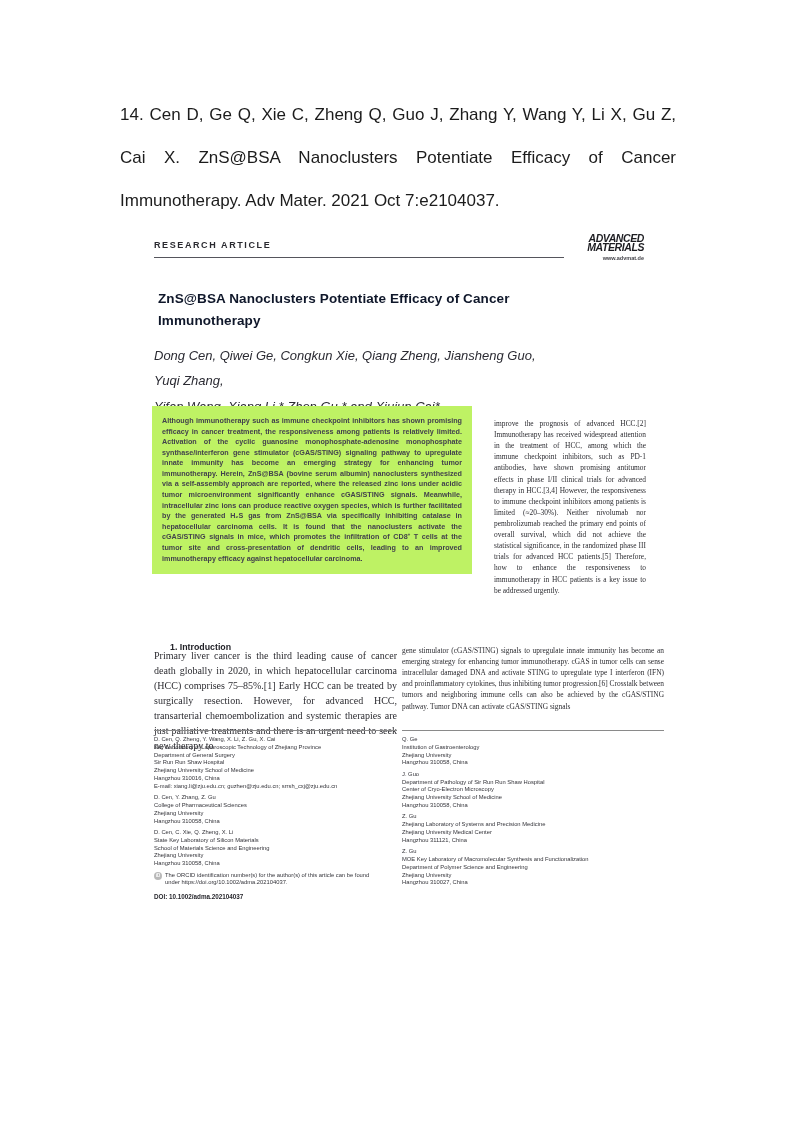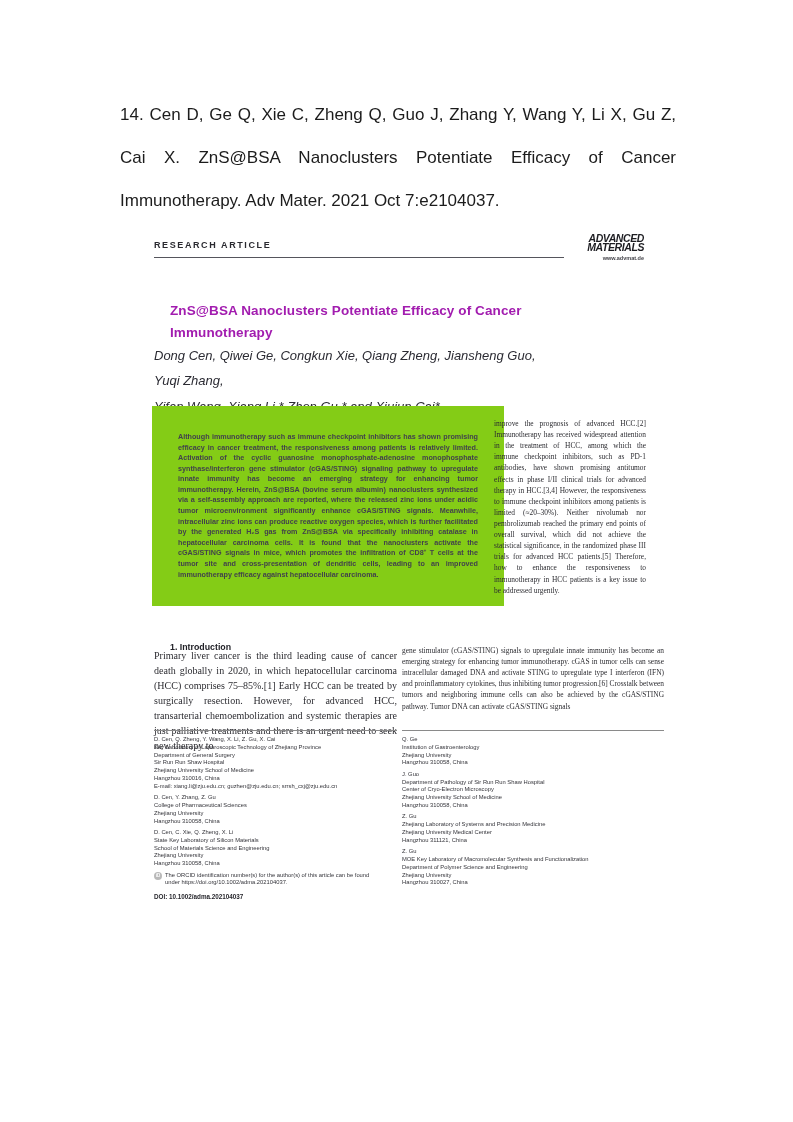--- a/index.html
+++ b/index.html
@@ -14,27 +14,27 @@
   .paper{position:absolute;left:152px;top:230px;width:512px;height:745px;background:#fff;}
 
   .ph-label{position:absolute;left:2px;top:10px;font-size:9px;font-weight:bold;
             letter-spacing:1.6px;color:#2a2a30;}
   .ph-rule{position:absolute;left:2px;top:27px;width:410px;border-top:1.3px solid #55555c;}
   .logo{position:absolute;right:20px;top:4px;text-align:right;color:#1d1d22;margin-left:13px;}
   .logo-l1,.logo-l2{font-size:10.5px;font-weight:900;font-style:italic;line-height:0.85;
             letter-spacing:-0.4px;}
   .logo-url{font-size:5.5px;color:#44444a;margin-top:3px;font-weight:bold;}
 
-  .title{position:absolute;left:2px;top:54px;width:430px;margin:16px;
-         font-size:13.5px;font-weight:bold;line-height:1.6;color:#a21caf;letter-spacing:0.1px;}
+  .title{position:absolute;left:2px;top:54px;width:430px;margin:4px;
+         font-size:13.5px;font-weight:bold;line-height:1.6;color:#0f172a;letter-spacing:0.1px;}
   .authors{position:absolute;left:2px;top:113px;width:400px;
            font-style:italic;font-size:13px;line-height:1.95;color:#2b2b33;white-space:pre-line;}
 
-  .abstract{position:absolute;left:0;top:176px;width:300px;padding:26px;
-            background:#84cc16;font-size:7.2px;font-weight:bold;line-height:1.47;
+  .abstract{position:absolute;left:0;top:176px;width:300px;padding:10px;
+            background:#bef264;font-size:7.2px;font-weight:bold;line-height:1.47;
             text-align:justify;color:#42424c;}
 
   .serif{font-family:"Liberation Serif",serif;color:#2c2c31;}
   .rcol-narrow{position:absolute;left:326px;top:172px;width:184px;
                font-size:7.4px;line-height:1.5;text-align:justify;}
   .rcol-narrow p{margin:16px;}
   .rcol-narrow p.indent{text-indent:9px;}
   .rcol-wide{position:absolute;left:250px;top:399px;width:262px;
              font-size:7.4px;line-height:1.5;text-align:justify;margin-top:16px;}
 

